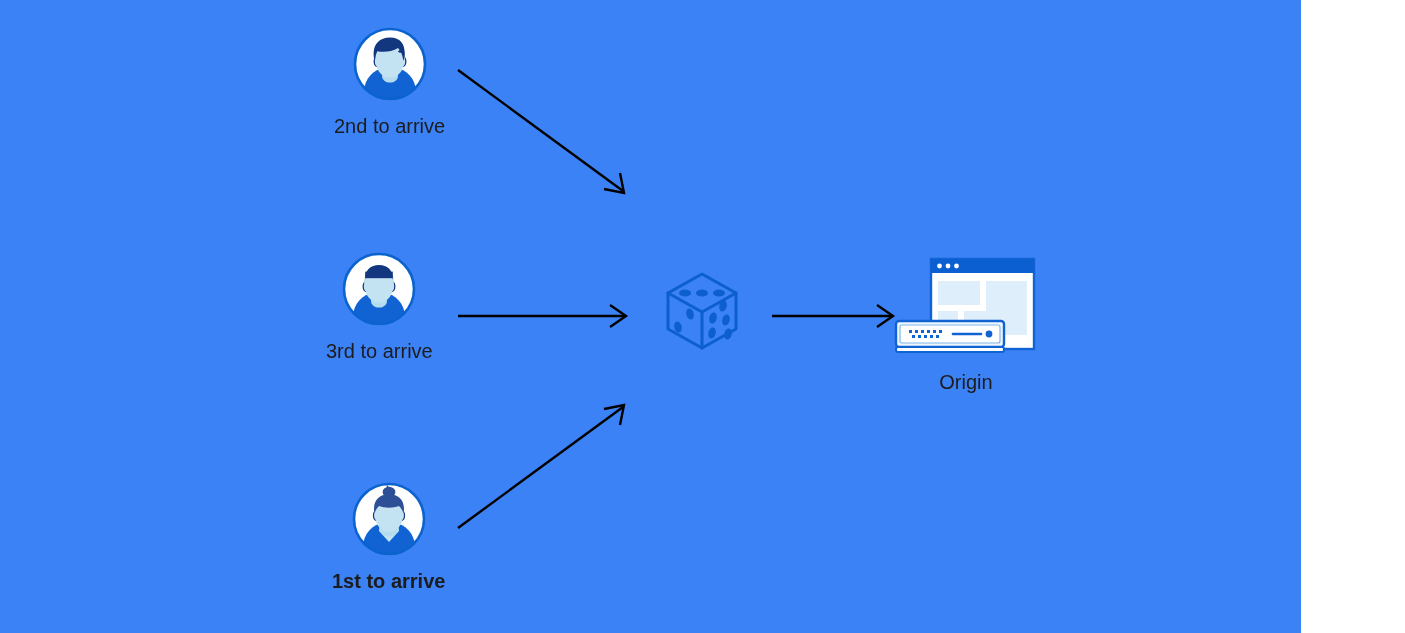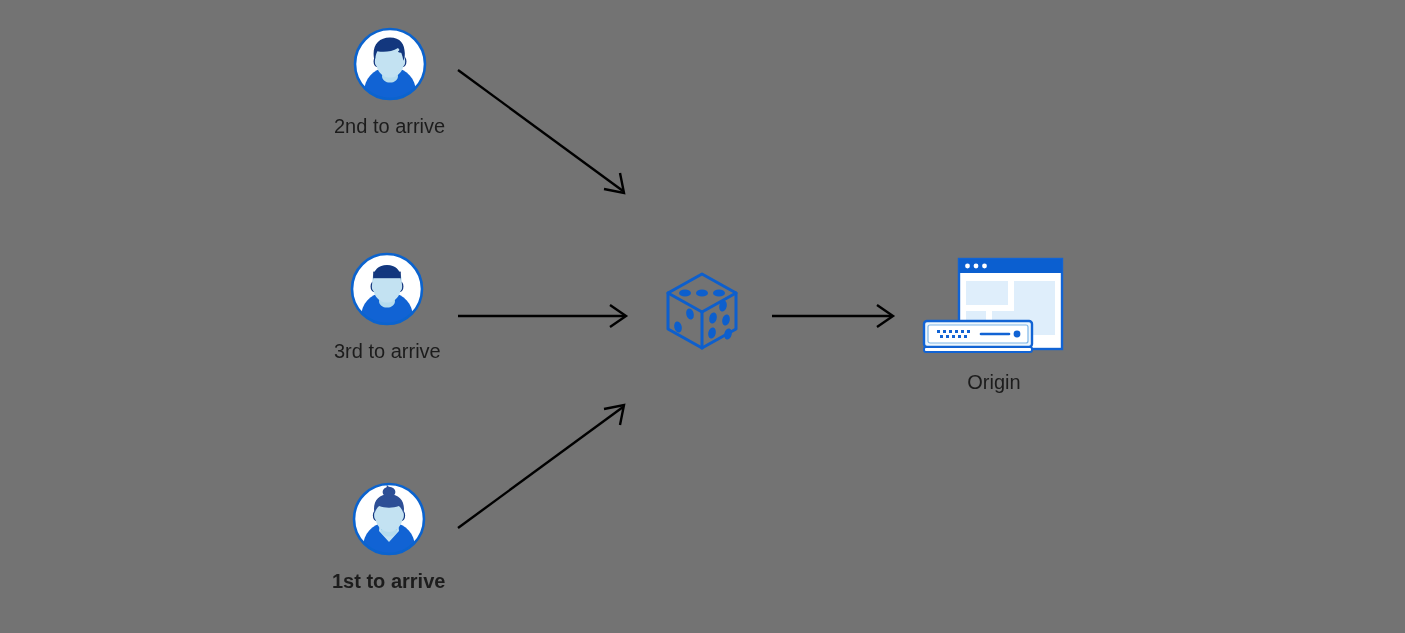--- a/index.html
+++ b/index.html
@@ -5,23 +5,23 @@
   html, body {
     margin: 0;
     padding: 0;
     background: #ffffff;
   }
   body {
     font-family: "Liberation Sans", sans-serif;
   }
   #canvas {
     position: relative;
-    width: 1405px;
+    width: 1301px;
     height: 633px;
-    background: #737373;
+    background: #3b82f6;
     overflow: hidden;
   }
   .node {
     position: absolute;
     display: flex;
     flex-direction: column;
     align-items: center;
   }
   .node-label {
     font-family: "Liberation Sans", sans-serif;
@@ -31,25 +31,25 @@
     white-space: nowrap;
   }
   .avatar-wrap {
     width: 76px;
     height: 76px;
   }
   .avatar-label {
     margin-top: 14px;
   }
   #actor-1 { left: 334px; top: 26px; }
-  #actor-2 { left: 334px; top: 251px; }
+  #actor-2 { left: 326px; top: 251px; }
   #actor-3 { left: 332px; top: 481px; font-weight: bold; }
   #dice-node { left: 660px; top: 268px; }
   .dice-wrap { width: 84px; height: 84px; }
-  #origin-node { left: 921px; top: 255px; }
+  #origin-node { left: 893px; top: 255px; }
   .origin-wrap { width: 146px; height: 104px; }
   .origin-label { margin-top: 13px; }
   #arrows {
     position: absolute;
     left: 0;
     top: 0;
     width: 1405px;
     height: 633px;
     pointer-events: none;
   }

